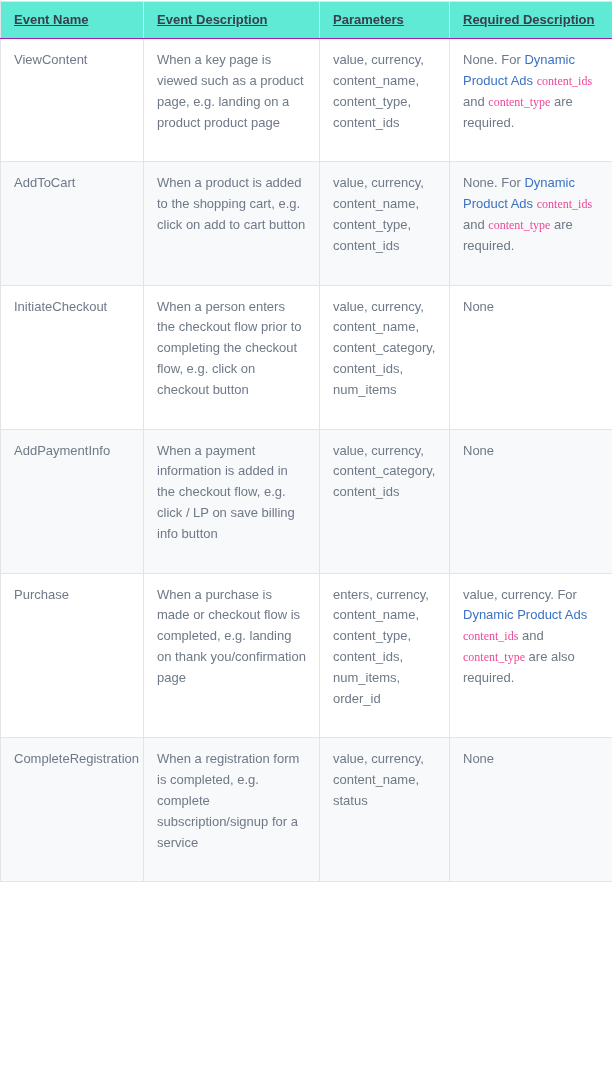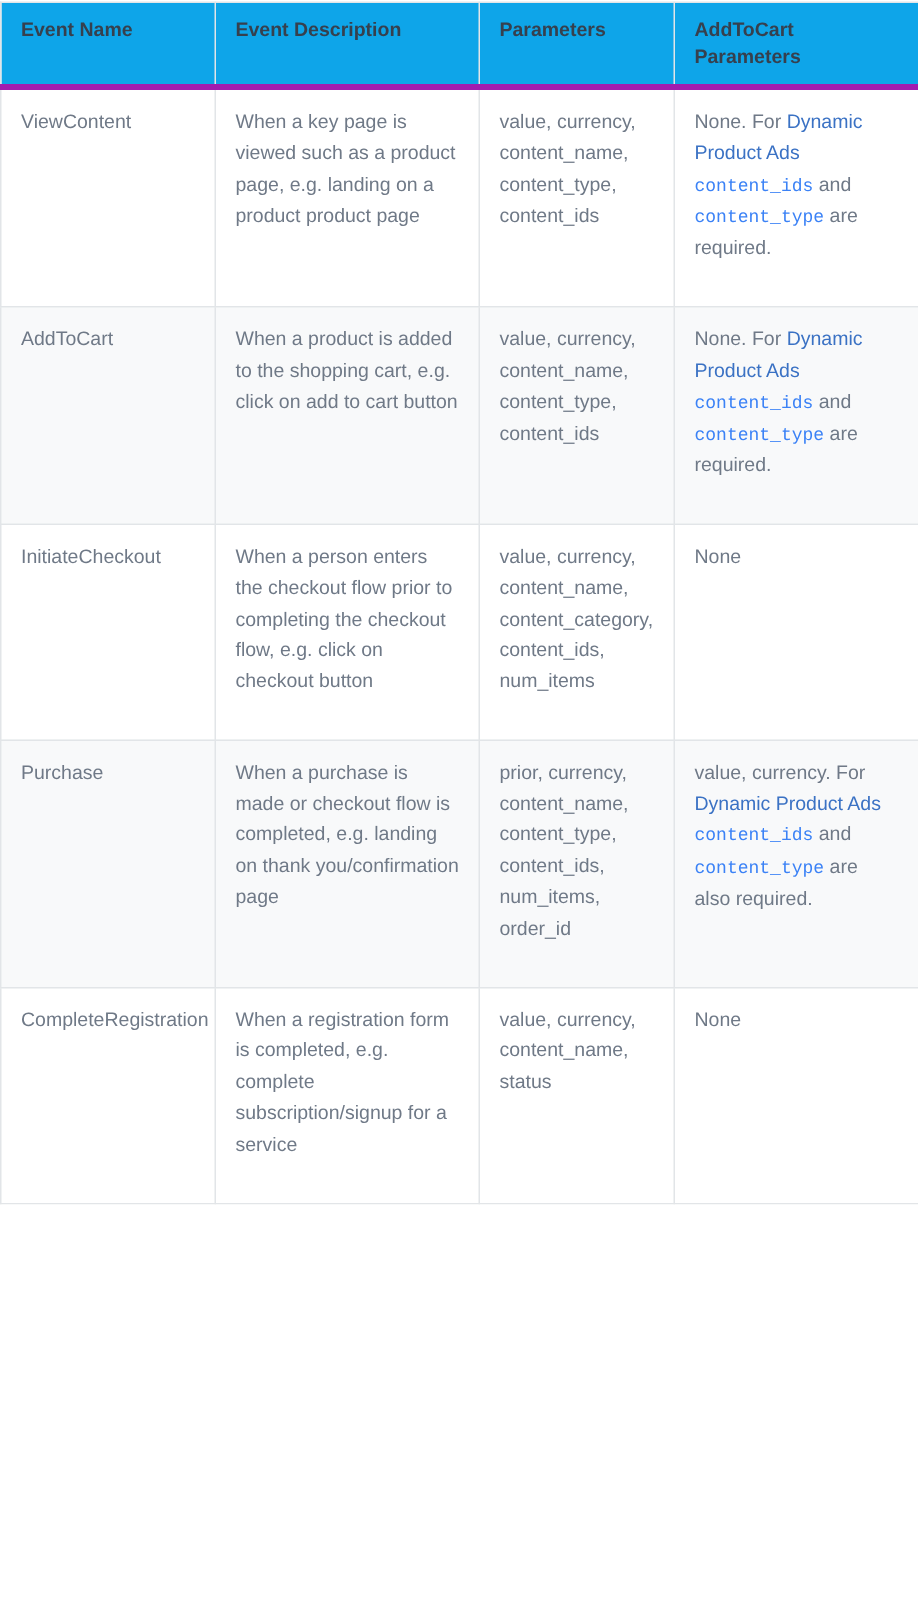--- a/index.html
+++ b/index.html
@@ -15,62 +15,63 @@
     border: 1px solid #cfd3d7;
     margin-top: 1px;
   }
   .events-table th, .events-table td {
     border: 1px solid #e2e5e8;
     vertical-align: top;
     text-align: left;
     font-size: 13px;
   }
   .events-table thead th {
-    background: #0ea5e9;
+    background: #5eead4;
     color: #36404e;
     font-weight: bold;
     padding: 9px 13px 9px 13px;
-    border-bottom: 4px solid #a21caf;
+    border-bottom: 1px solid #a21caf;
     line-height: 1.4;
+    text-decoration: underline;
   }
   .events-table td {
     padding: 11px 13px 28px 13px;
     color: #6f7987;
     line-height: 1.6;
   }
   .events-table tbody tr:nth-child(even) td {
     background: #f8f9fa;
   }
   .events-table a {
     color: #3b72c4;
     text-decoration: none;
   }
   .events-table code {
-    font-family: Liberation Mono, monospace;
+    font-family: Liberation Serif, serif;
     font-size: 12px;
-    color: #3b82f6;
+    color: #ec4899;
     background: transparent;
   }
 </style>
 </head>
 <body>
 
 <table class="events-table">
   <colgroup>
     <col style="width:143px">
     <col style="width:176px">
     <col style="width:130px">
     <col style="width:163px">
   </colgroup>
   <thead>
     <tr>
       <th>Event Name</th>
       <th>Event Description</th>
       <th>Parameters</th>
-      <th>AddToCart Parameters</th>
+      <th>Required Description</th>
     </tr>
   </thead>
   <tbody>
       <tr>
         <td>ViewContent</td>
         <td>When a key page is viewed such as a product page, e.g. landing on a product product page</td>
         <td>value, currency, content_name, content_type, content_ids</td>
         <td><span>None. For </span><a href="#">Dynamic Product Ads</a><span> </span><code>content_ids</code><span> and </span><code>content_type</code><span> are required.</span></td>
       </tr>
       <tr>
@@ -79,23 +80,29 @@
         <td>value, currency, content_name, content_type, content_ids</td>
         <td><span>None. For </span><a href="#">Dynamic Product Ads</a><span> </span><code>content_ids</code><span> and </span><code>content_type</code><span> are required.</span></td>
       </tr>
       <tr>
         <td>InitiateCheckout</td>
         <td>When a person enters the checkout flow prior to completing the checkout flow, e.g. click on checkout button</td>
         <td>value, currency, content_name, content_category, content_ids, num_items</td>
         <td><span>None</span></td>
       </tr>
       <tr>
+        <td>AddPaymentInfo</td>
+        <td>When a payment information is added in the checkout flow, e.g. click / LP on save billing info button</td>
+        <td>value, currency, content_category, content_ids</td>
+        <td><span>None</span></td>
+      </tr>
+      <tr>
         <td>Purchase</td>
         <td>When a purchase is made or checkout flow is completed, e.g. landing on thank you/confirmation page</td>
-        <td>prior, currency, content_name, content_type, content_ids, num_items, order_id</td>
+        <td>enters, currency, content_name, content_type, content_ids, num_items, order_id</td>
         <td><span>value, currency. For </span><a href="#">Dynamic Product Ads</a><span> </span><code>content_ids</code><span> and </span><code>content_type</code><span> are also required.</span></td>
       </tr>
       <tr>
         <td>CompleteRegistration</td>
         <td>When a registration form is completed, e.g. complete subscription/signup for a service</td>
         <td>value, currency, content_name, status</td>
         <td><span>None</span></td>
       </tr>
     </tbody>
 </table>

